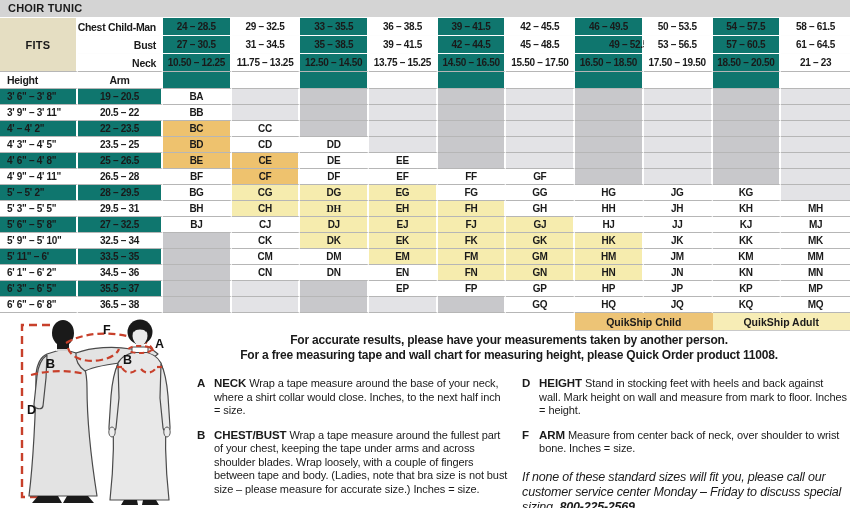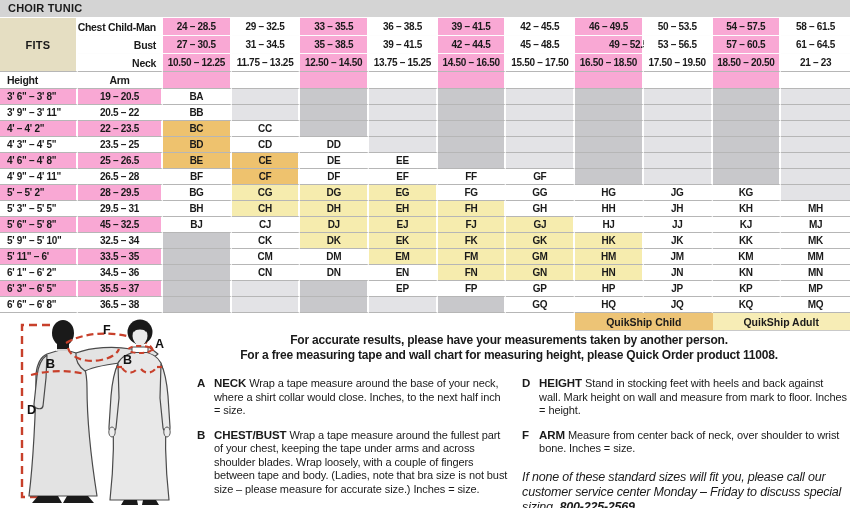--- a/index.html
+++ b/index.html
@@ -15,21 +15,21 @@
              grid-template-columns:78px 85px repeat(10,68.7px);
              grid-template-rows:18px 18px 18px 17px repeat(14,16px) 18px;
              background:#fff;}
   .c{box-sizing:border-box;display:flex;align-items:center;justify-content:center;
      border-right:2px solid #fff;border-bottom:1px solid #b6b6b6;
      font-size:10px;font-weight:bold;letter-spacing:-0.3px;white-space:nowrap;background:#fff;}
   .c.lastcol{border-right:none;}
   .c.wsep{border-bottom:1px solid #fdfdfd;}
   .c.fits{background:#e5dec2;font-size:11px;letter-spacing:.3px;}
   .c.lbl{justify-content:flex-end;padding-right:5px;font-size:10.5px;}
-  .c.crm{background:#f9a8d4;}
+  .c.crm{background:#0f766e;}
   .c.dkg{background:#c8c8cb;}
   .c.ltg{background:#e3e3e6;}
   .c.org{background:#eec26e;}
   .c.ylw{background:#f6ecae;}
   .c.hcell{justify-content:flex-start;padding-left:7px;}
   .c.hdrname{justify-content:flex-start;padding-left:7px;font-size:10.5px;}
   .c.armname{font-size:10.5px;}
   .c.qsblank{border:none;background:#fff;}
   .c.qschild{border-right:none;border-bottom:1px solid #c9c9c9;background:#edc476;font-size:10.5px;letter-spacing:0;}
   .c.qsadult{border-right:none;border-bottom:1px solid #c9c9c9;background:#f7edb6;font-size:10.5px;letter-spacing:0;}
@@ -184,30 +184,30 @@
       <div class="c " style="grid-area: 11 / 7;">FG</div>
       <div class="c " style="grid-area: 11 / 8;">GG</div>
       <div class="c " style="grid-area: 11 / 9;">HG</div>
       <div class="c " style="grid-area: 11 / 10;">JG</div>
       <div class="c " style="grid-area: 11 / 11;">KG</div>
       <div class="c ltg lastcol" style="grid-area: 11 / 12;"></div>
       <div class="c hcell" style="grid-area: 12 / 1;">5' 3" – 5' 5"</div>
       <div class="c " style="grid-area: 12 / 2;">29.5 – 31</div>
       <div class="c " style="grid-area: 12 / 3;">BH</div>
       <div class="c ylw" style="grid-area: 12 / 4;">CH</div>
-      <div class="c ylw" style="grid-area: 12 / 5;">DH</div>
+      <div class="c ylw" style="grid-area: 12 / 5; font-family: Liberation Serif, serif;">DH</div>
       <div class="c ylw" style="grid-area: 12 / 6;">EH</div>
       <div class="c ylw" style="grid-area: 12 / 7;">FH</div>
       <div class="c " style="grid-area: 12 / 8;">GH</div>
       <div class="c " style="grid-area: 12 / 9;">HH</div>
       <div class="c " style="grid-area: 12 / 10;">JH</div>
       <div class="c " style="grid-area: 12 / 11;">KH</div>
       <div class="c  lastcol" style="grid-area: 12 / 12;">MH</div>
       <div class="c hcell crm" style="grid-area: 13 / 1;">5' 6" – 5' 8"</div>
-      <div class="c  crm" style="grid-area: 13 / 2;">45 – 32.5</div>
+      <div class="c  crm" style="grid-area: 13 / 2;">27 – 32.5</div>
       <div class="c " style="grid-area: 13 / 3;">BJ</div>
       <div class="c " style="grid-area: 13 / 4;">CJ</div>
       <div class="c ylw" style="grid-area: 13 / 5;">DJ</div>
       <div class="c ylw" style="grid-area: 13 / 6;">EJ</div>
       <div class="c ylw" style="grid-area: 13 / 7;">FJ</div>
       <div class="c ylw" style="grid-area: 13 / 8;">GJ</div>
       <div class="c " style="grid-area: 13 / 9;">HJ</div>
       <div class="c " style="grid-area: 13 / 10;">JJ</div>
       <div class="c " style="grid-area: 13 / 11;">KJ</div>
       <div class="c  lastcol" style="grid-area: 13 / 12;">MJ</div>

